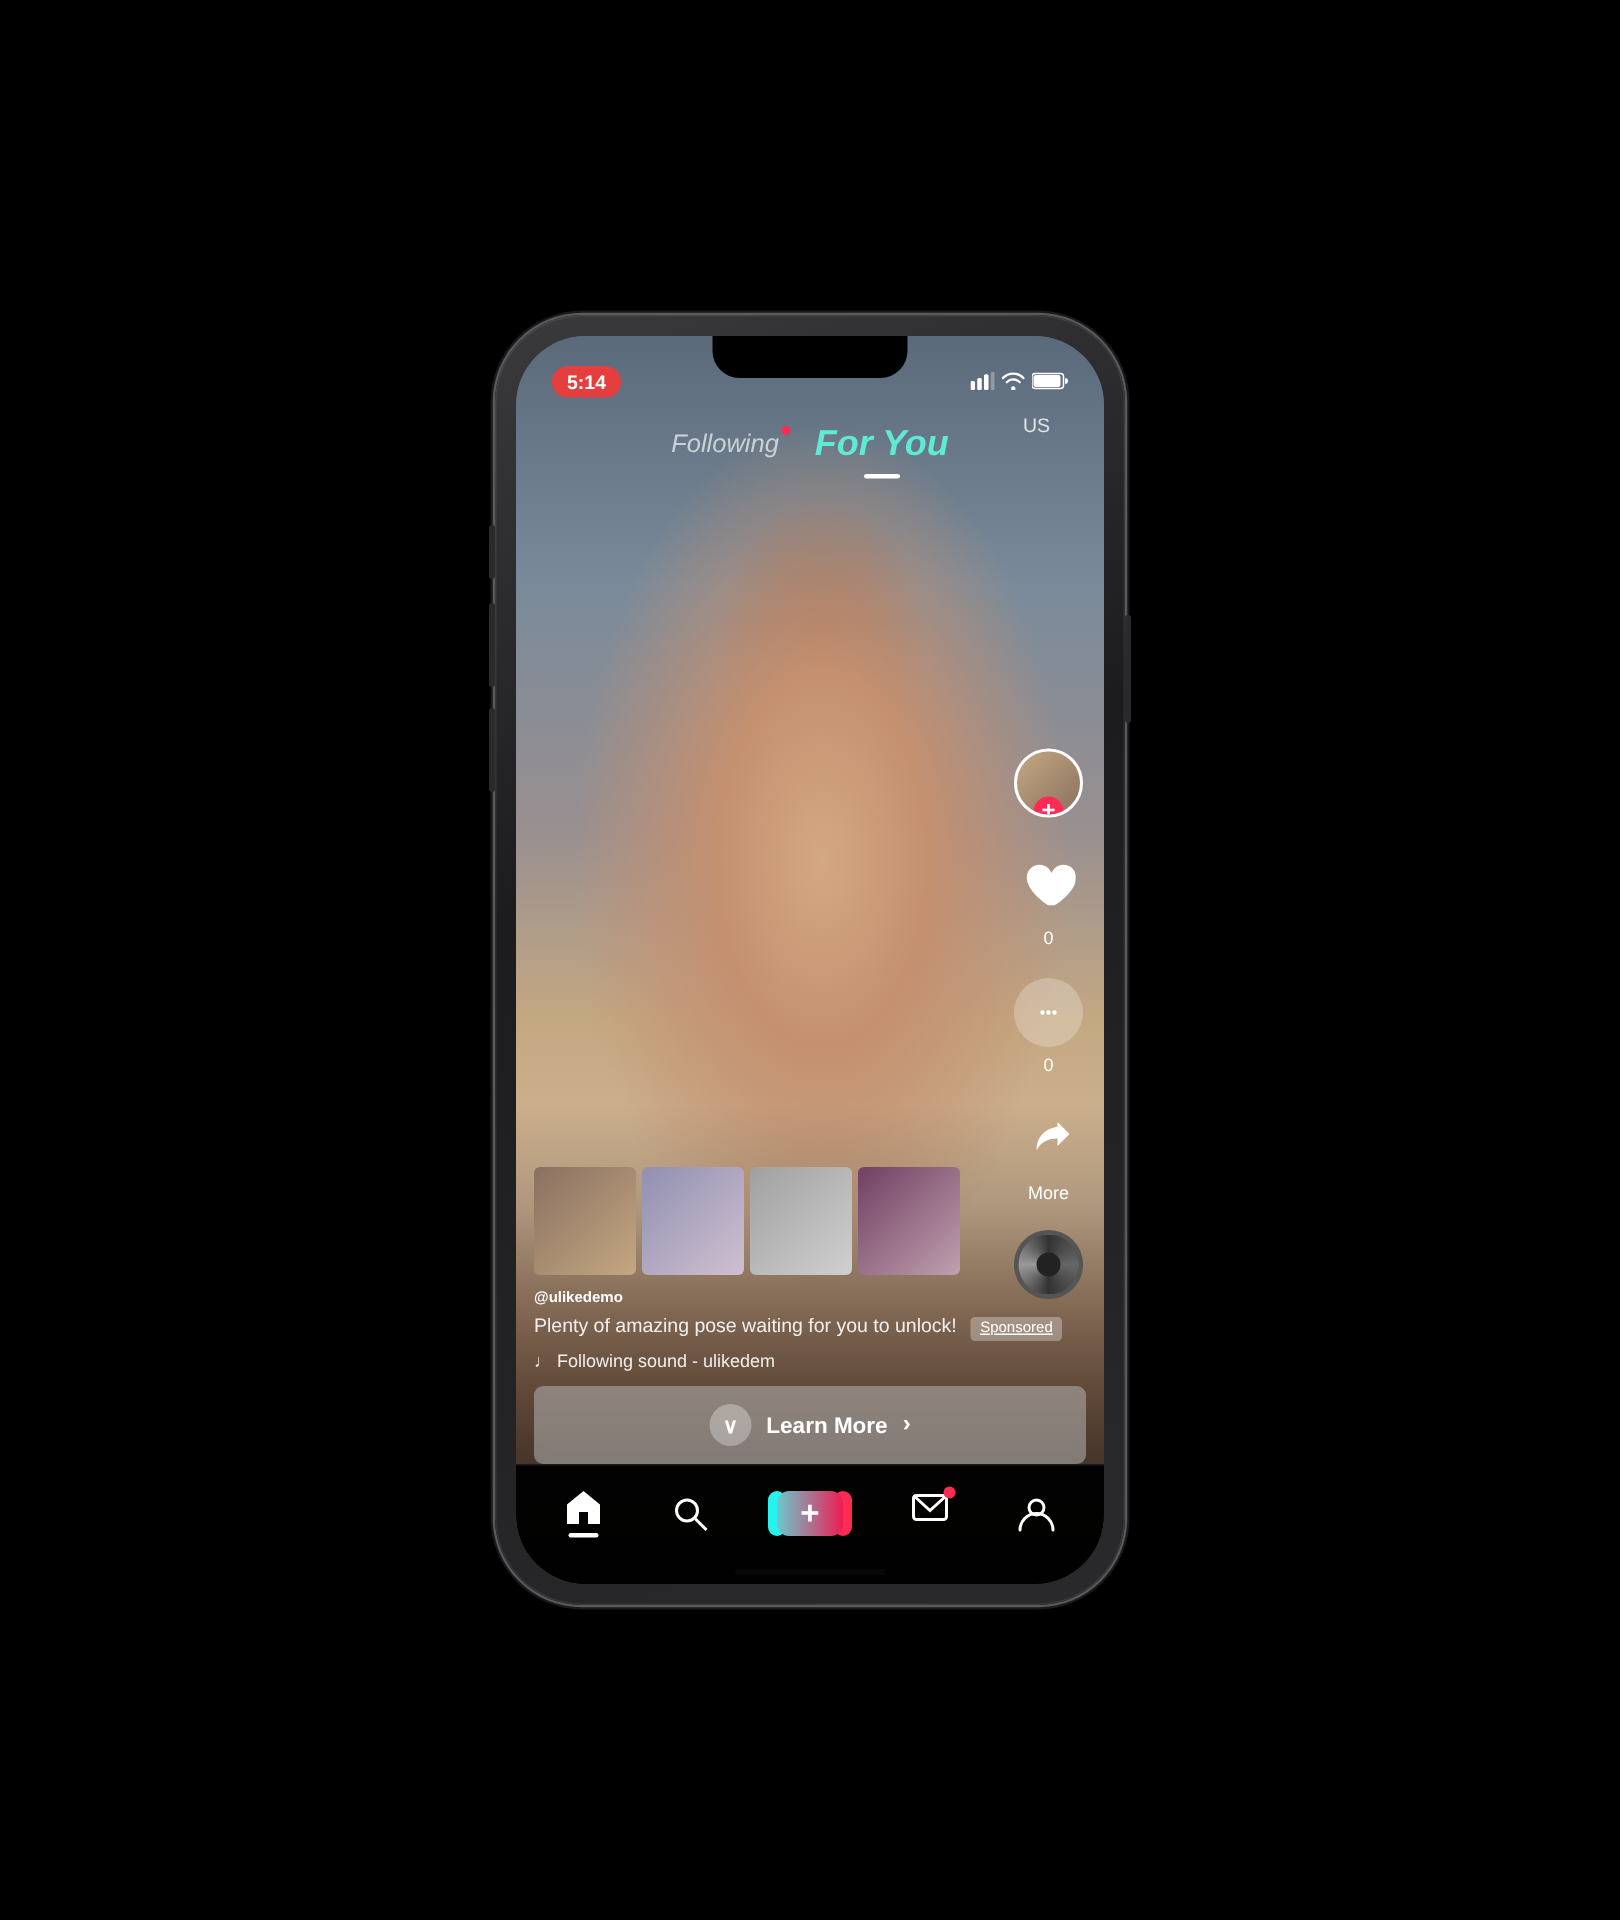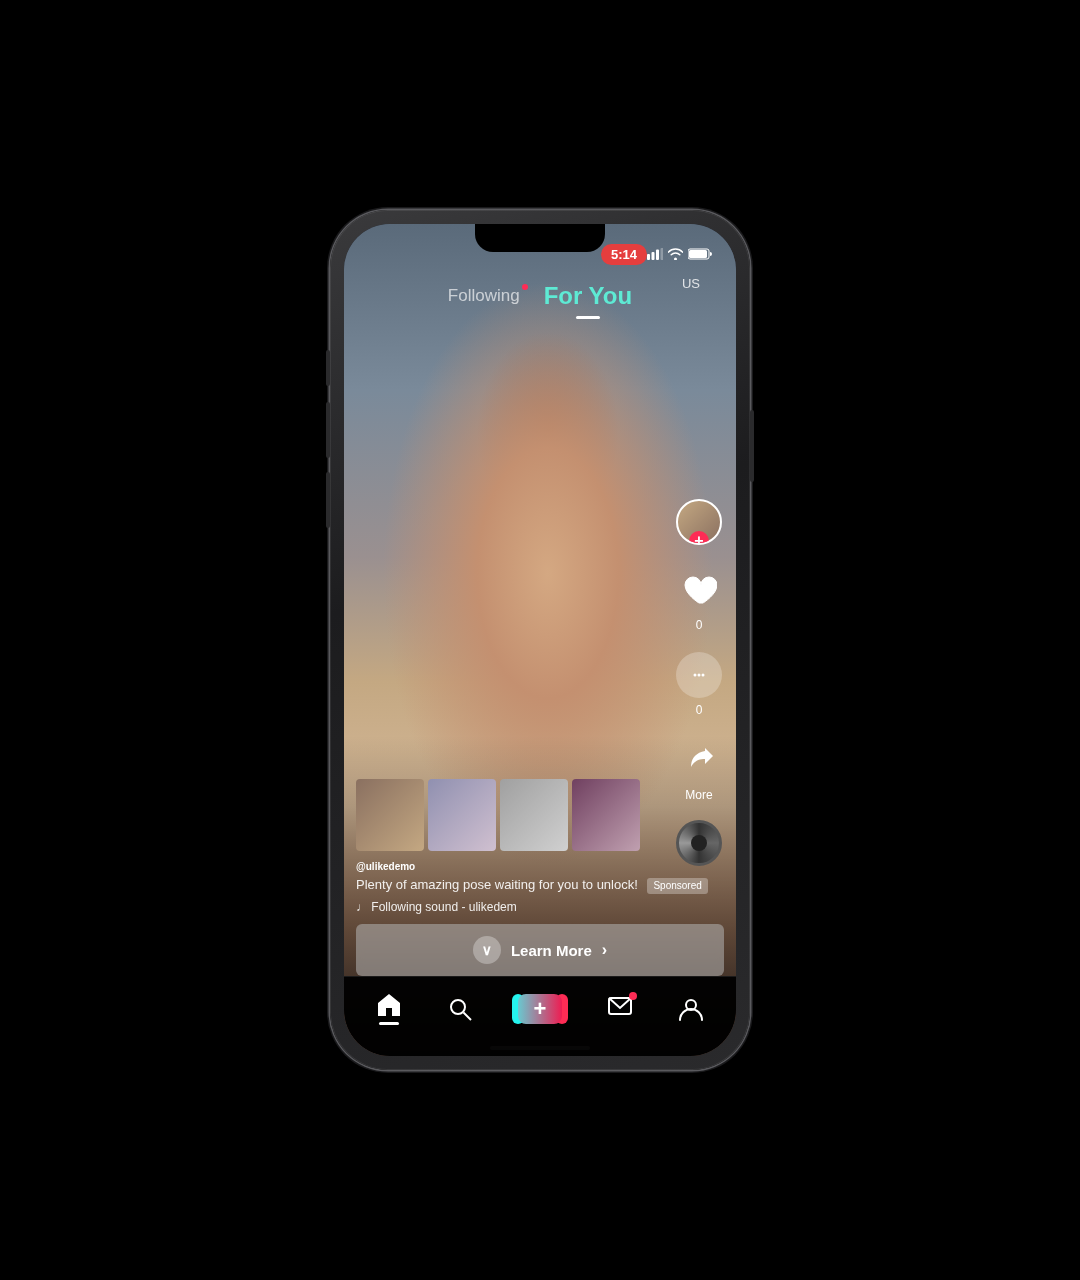--- a/index.html
+++ b/index.html
@@ -93,23 +93,24 @@
       background: linear-gradient(to bottom, transparent 0%, rgba(0,0,0,0.5) 60%, rgba(0,0,0,0.75) 100%);
     }
 
     
     .status-bar {
       position: absolute;
       top: 0; left: 0; right: 0;
       height: 48px;
       display: flex;
       align-items: center;
-      justify-content: flex-end;
+      justify-content: space-between;
       padding: 12px 24px 0;
       z-index: 100;
+      gap: 28px;
     }
     .status-time {
       background: #e53e3e;
       color: #fff;
       font-size: 13px;
       font-weight: 700;
       padding: 3px 10px;
       border-radius: 12px;
     }
     .status-icons {
@@ -132,20 +133,21 @@
       gap: 4px;
       z-index: 100;
     }
     .nav-tab {
       color: rgba(255,255,255,0.65);
       font-size: 17px;
       font-weight: 500;
       padding: 6px 10px;
       cursor: pointer;
       position: relative;
+      font-style: italic;
     }
     .nav-tab.active {
       color: #5eead4;
       font-size: 24px;
       font-weight: 700;
     }
     .nav-tab.active::after {
       content: '';
       position: absolute;
       bottom: -3px;
@@ -285,20 +287,21 @@
       margin-bottom: 2px;
     }
     .sponsored-badge {
       display: inline-block;
       background: rgba(255,255,255,0.3);
       color: #fff;
       font-size: 10px;
       padding: 1px 6px;
       border-radius: 3px;
       margin-left: 6px;
+      text-decoration: underline;
     }
     .sound-row {
       display: flex;
       align-items: center;
       gap: 6px;
       color: rgba(255,255,255,0.9);
       font-size: 12px;
       margin-bottom: 10px;
     }
 

